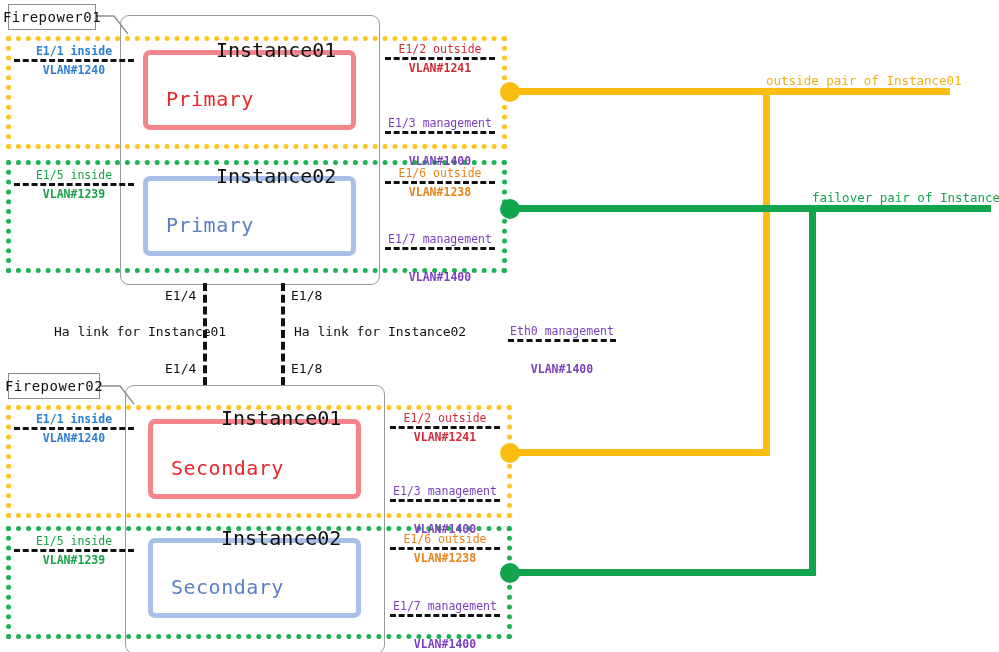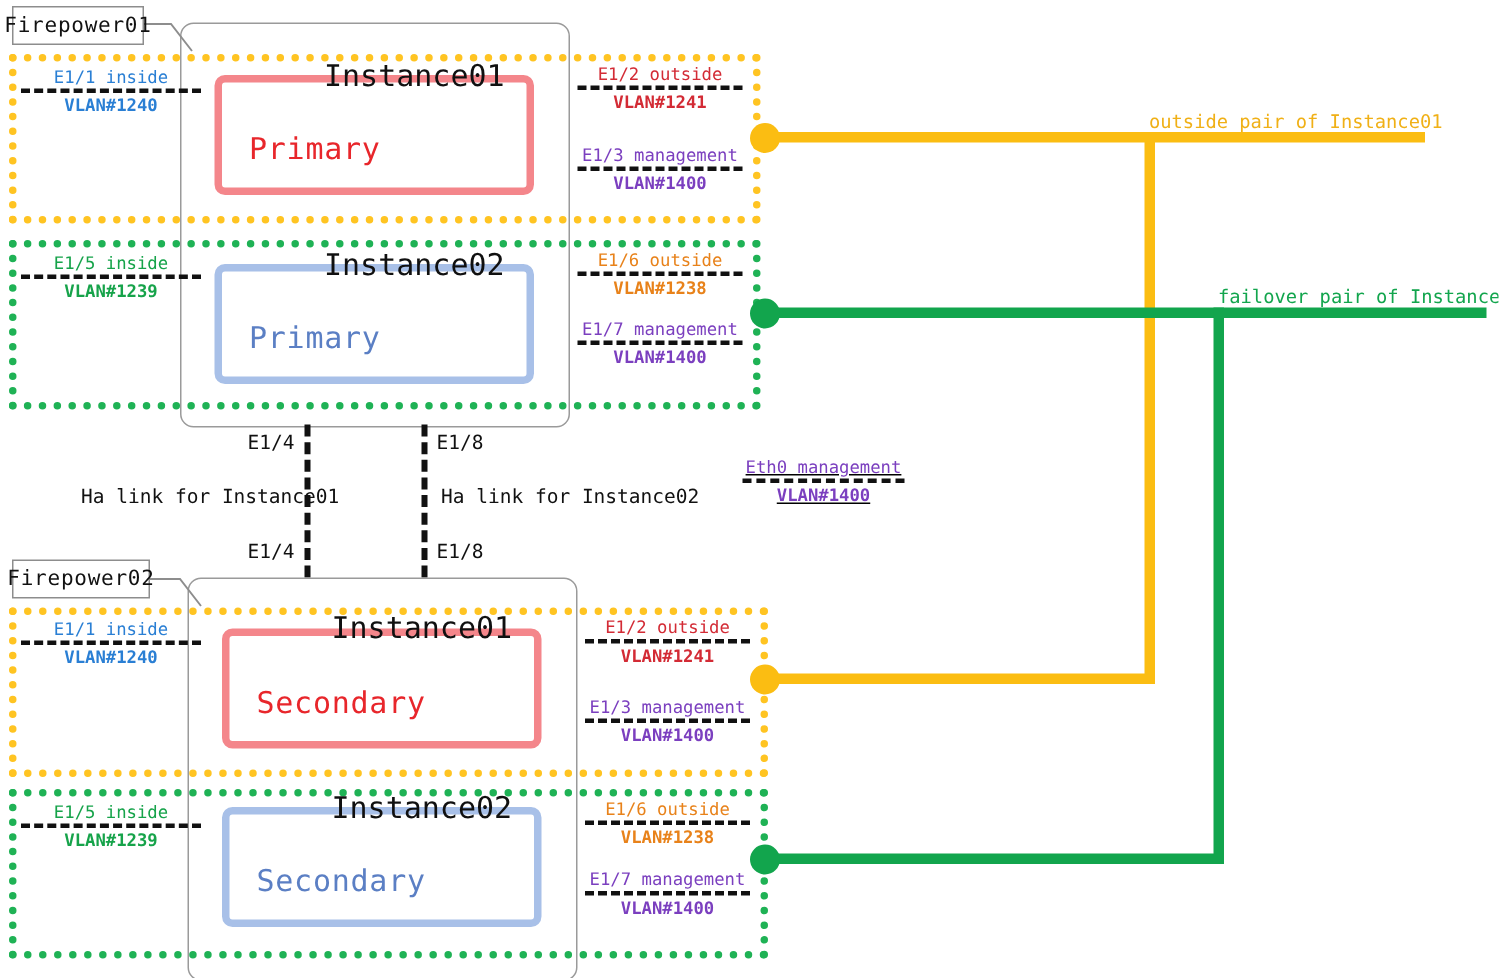--- a/index.html
+++ b/index.html
@@ -31,23 +31,23 @@
   
   .insttitle{position:absolute;font-size:20px;color:#101010;letter-spacing:0px;z-index:12;
              white-space:nowrap;}
 
   
   .iface{position:absolute;z-index:10;text-align:center;white-space:nowrap;}
   .iface .nm{font-size:11.5px;line-height:14px;}
   .iface .vl{font-size:11.5px;line-height:14px;font-weight:bold;}
   .iface .dash{height:0;border-top:3px dashed #111;margin:1px 0;}
 
-  .c-blue{color:#2a7fd4;}
+  .c-blue{color:#2a7fd4;font-weight:bold;}
   .c-red{color:#d32b35;}
-  .c-purple{color:#7b3fbf;}
+  .c-purple{color:#7b3fbf;margin-top:20px;}
   .c-green{color:#16a34a;}
   .c-orange{color:#e8821a;}
   .hline{position:absolute;background:#111;}
   .vdash{position:absolute;border-left:4px dashed #111;}
 
   
   .linklabel{position:absolute;font-size:13px;color:#111;white-space:nowrap;z-index:10;}
   .portlabel{position:absolute;font-size:13px;color:#111;white-space:nowrap;z-index:10;}
 
   
@@ -203,19 +203,19 @@
   <div class="dot y" style="left:500px;top:443px;width:20px;height:20px;"></div>
   <div class="failtext y" style="left:766px;top:73px;">outside pair of Instance01</div>
 
   <div class="wire g" style="left:510px;top:205px;width:481px;height:7px;"></div>
   <div class="wire g" style="left:809px;top:205px;width:7px;height:368px;"></div>
   <div class="wire g" style="left:510px;top:569px;width:306px;height:7px;"></div>
   <div class="dot g" style="left:500px;top:199px;width:20px;height:20px;"></div>
   <div class="dot g" style="left:500px;top:563px;width:20px;height:20px;"></div>
   <div class="failtext g" style="left:812px;top:190px;">failover pair of Instance02</div>
 
-  <div class="iface" style="left:495px;top:304px;width:108px;text-decoration:underline;">
+  <div class="iface" style="left:508px;top:304px;width:108px;">
     <div class="nm c-purple">Eth0 management</div>
     <div class="dash"></div>
     <div class="vl c-purple">VLAN#1400</div>
   </div>
 
 </div>
 
 </body></html>

